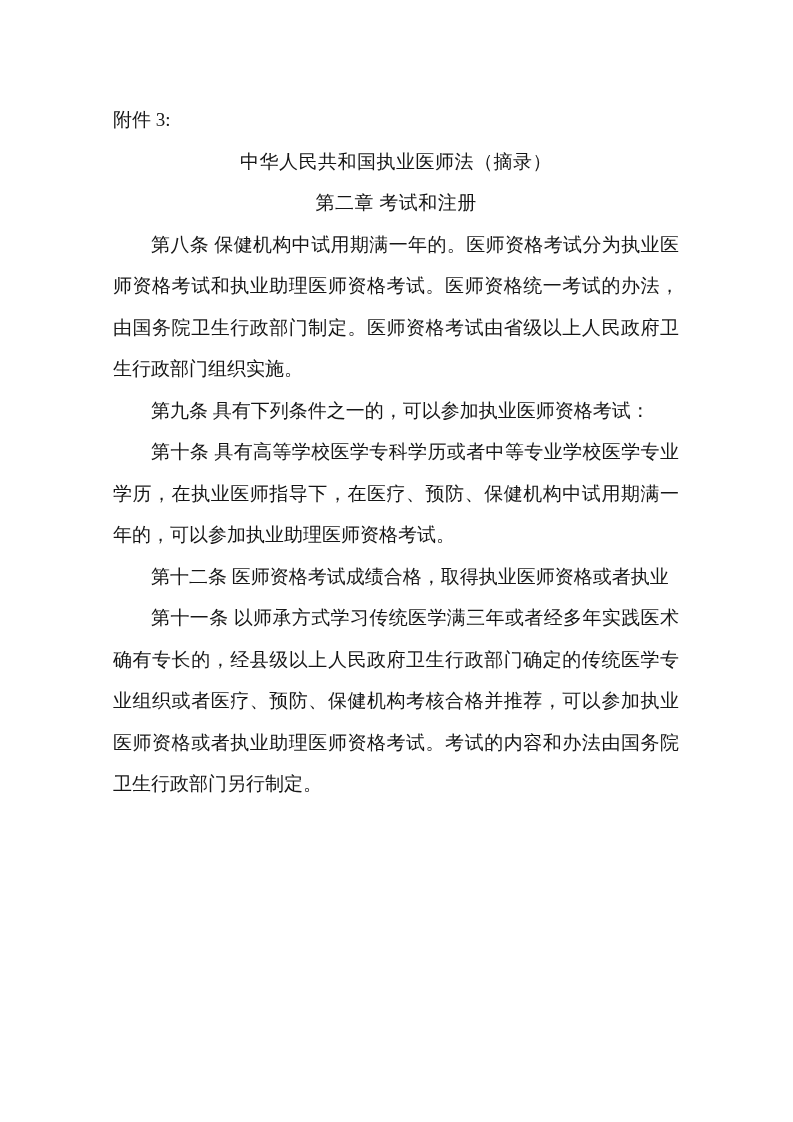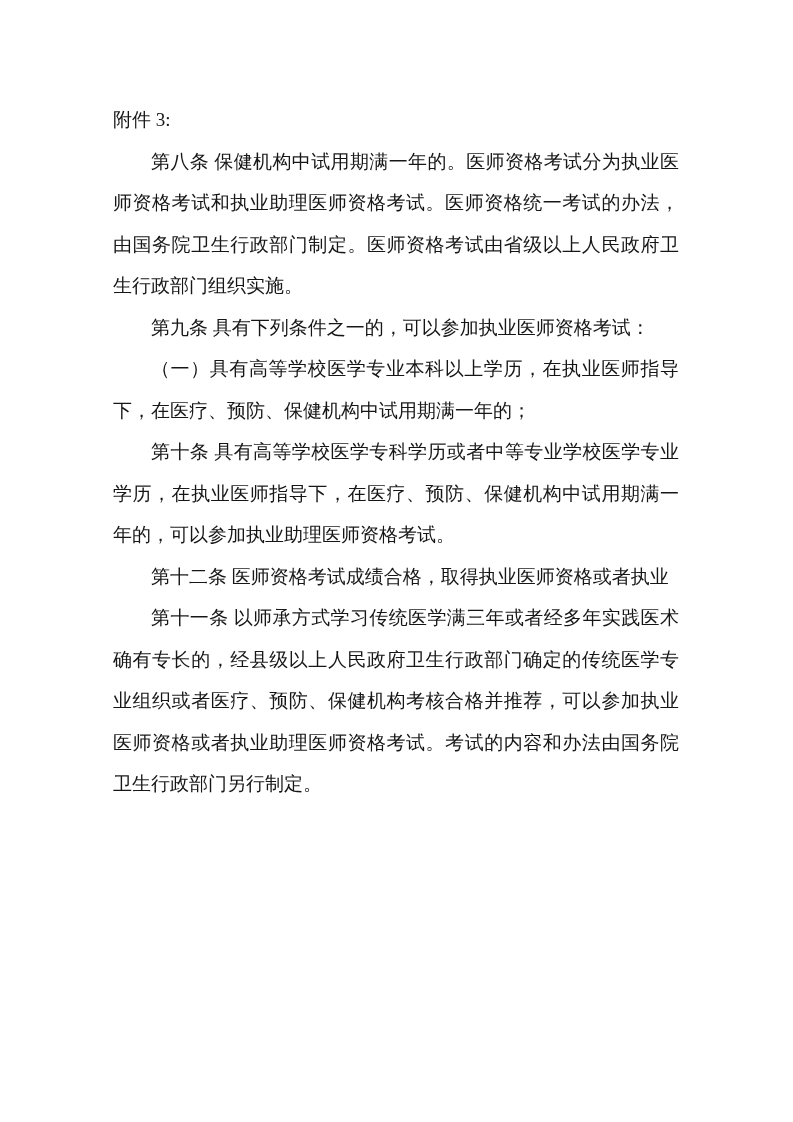--- a/index.html
+++ b/index.html
@@ -54,23 +54,24 @@
     color: #a16207;
     margin-top: 45px;
   }
 </style>
 </head>
 <body>
 
 <div class="page">
   <div class="content">
     <p class="attachment">附件 3:</p>
+    <h1 class="doc-title">中华人民共和国执业医师法（摘录）</h1>
+    <h2 class="chapter">第二章 考试和注册</h2>
     <div class="body-text">
         <p class="para">第八条 保健机构中试用期满一年的。医师资格考试分为执业医师资格考试和执业助理医师资格考试。医师资格统一考试的办法，由国务院卫生行政部门制定。医师资格考试由省级以上人民政府卫生行政部门组织实施。</p>
         <p class="para">第九条 具有下列条件之一的，可以参加执业医师资格考试：</p>
-        <p class="para">（一）具有高等学校医学专业本科以上学历，在执业医师指导下，在医疗、预防、保健机构中试用期满一年的；</p>
         <p class="para">第十条 具有高等学校医学专科学历或者中等专业学校医学专业学历，在执业医师指导下，在医疗、预防、保健机构中试用期满一年的，可以参加执业助理医师资格考试。</p>
         <p class="para">第十二条 医师资格考试成绩合格，取得执业医师资格或者执业</p>
         <p class="para">第十一条 以师承方式学习传统医学满三年或者经多年实践医术确有专长的，经县级以上人民政府卫生行政部门确定的传统医学专业组织或者医疗、预防、保健机构考核合格并推荐，可以参加执业医师资格或者执业助理医师资格考试。考试的内容和办法由国务院卫生行政部门另行制定。</p>
       </div>
   </div>
   <div class="page-number">20</div>
 </div>
 
 </body></html>

